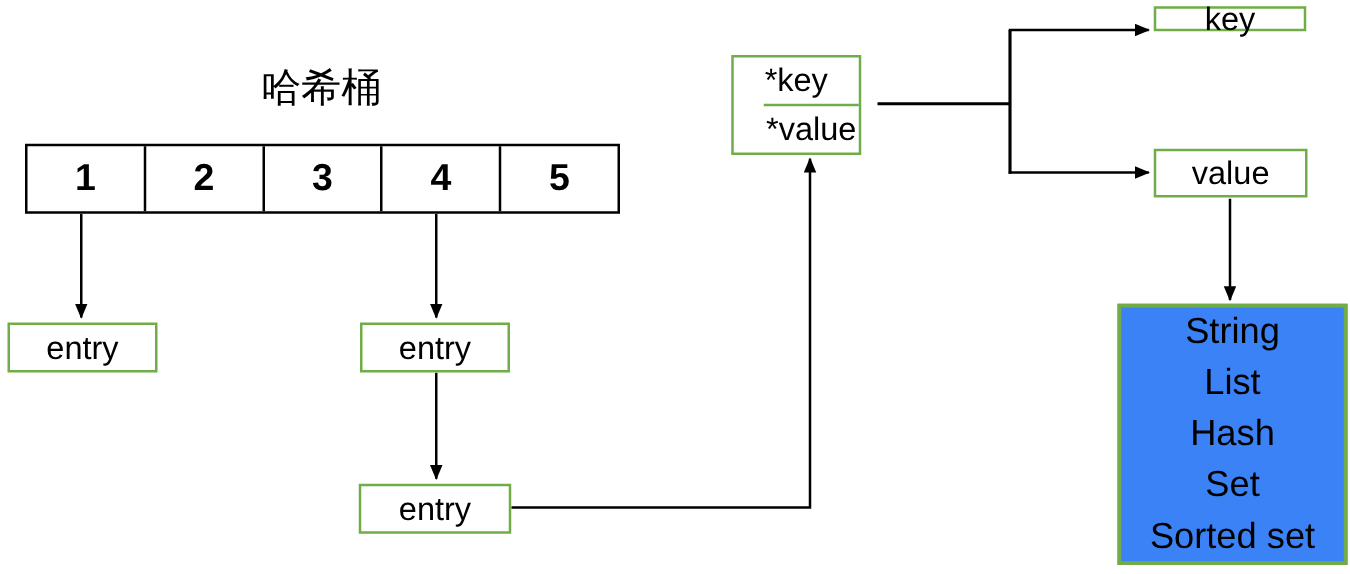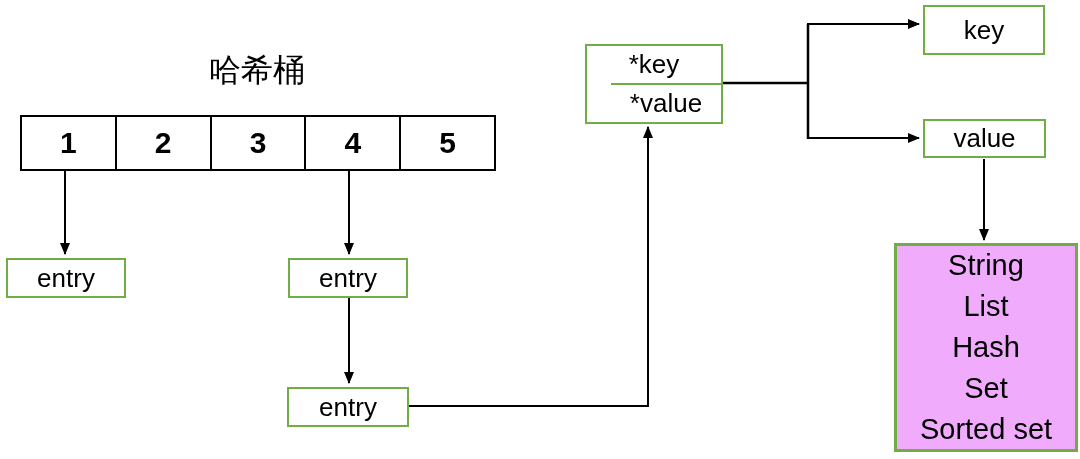--- a/index.html
+++ b/index.html
@@ -23,33 +23,33 @@
   }
   .cell:first-child{border-left:none;}
   .gbox{
     border:2px solid #70AD47;background:#fff;display:flex;
     align-items:center;justify-content:center;font-size:26px;
   }
   .entry1{left:6px;top:258px;width:120px;height:40px;}
   .entry2{left:288px;top:258px;width:120px;height:40px;}
   .entry3{left:287px;top:387px;width:122px;height:40px;}
   .pointer{
-    left:585px;top:44px;width:138px;background:#fff;
+    left:585px;top:44px;width:104px;background:#fff;
     border:2px solid #70AD47;
   }
   .prow{
     height:37px;display:flex;align-items:center;justify-content:center;
     font-size:26px;
   }
   .prow + .prow{border-top:2px solid #70AD47;margin-left:24px;}
-  .keybox{left:923px;top:5px;width:122px;height:50px;}
+  .keybox{left:923px;top:5px;width:122px;height:20px;}
   .valuebox{left:923px;top:119px;width:123px;height:39px;}
   .types{
     left:894px;top:243px;width:184px;height:209px;
-    border:3px solid #70AD47;background:#f0abfc;
+    border:3px solid #70AD47;background:#3b82f6;
     display:flex;flex-direction:column;justify-content:center;
   }
   .typeline{font-size:29px;line-height:41px;text-align:center;white-space:nowrap;}
 </style>
 </head>
 <body>
 
 <div class="canvas">
 
   <svg class="wires" viewBox="0 0 1080 459" xmlns="http://www.w3.org/2000/svg">

